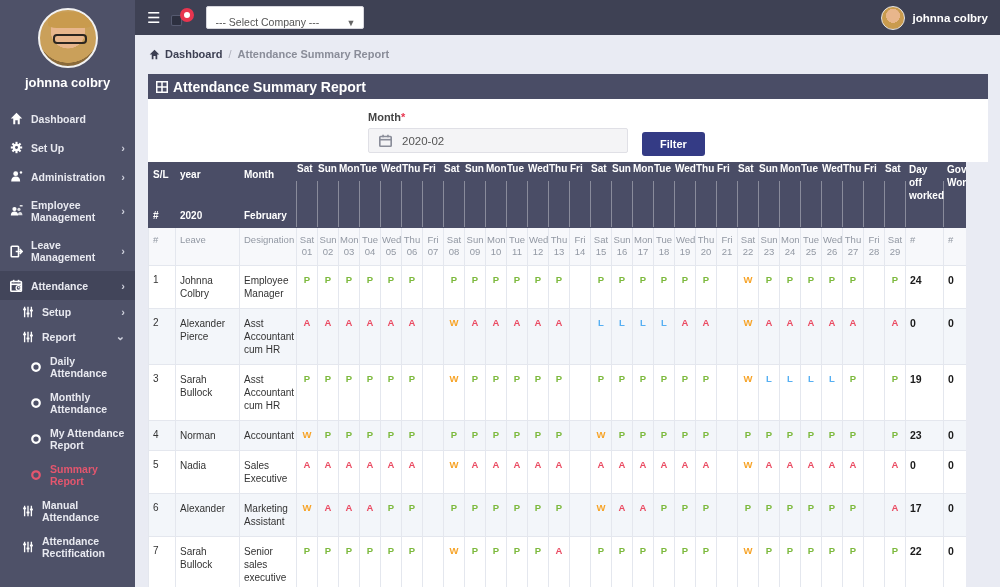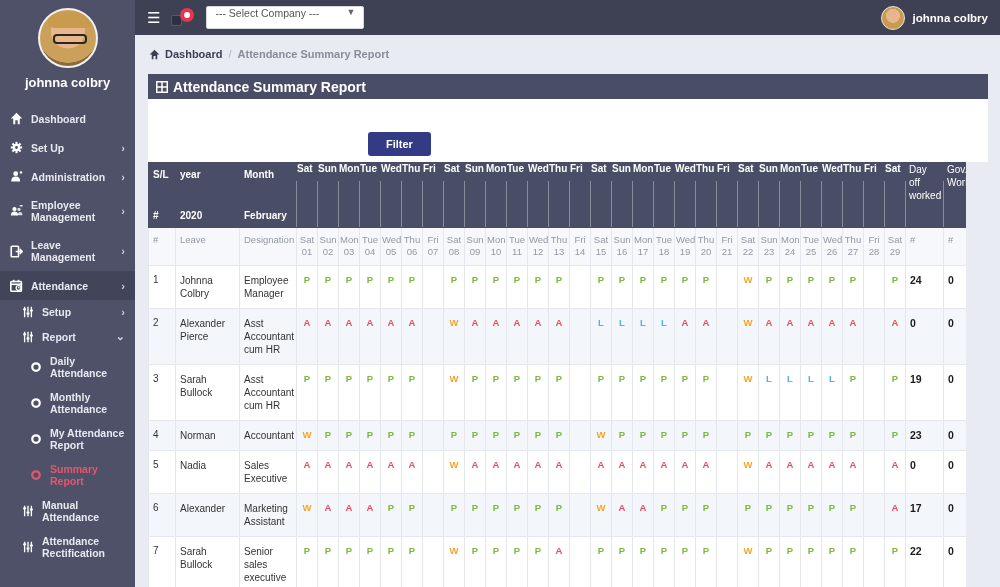--- a/index.html
+++ b/index.html
@@ -29,21 +29,21 @@
   .nav-item .chev { margin-left:auto; font-size:11px; color:#cfd1dd; }
   .nav-item svg { flex:0 0 auto; }
 
   
   .main { flex:1; display:flex; flex-direction:column; height:587px; overflow:hidden; }
   .topbar { height:35px; background:#3e4154; display:flex; align-items:center; padding:0 12px; gap:12px; }
   .hamburger { color:#fff; font-size:15px; cursor:pointer; line-height:1; }
   .company-badge { position:relative; width:22px; height:20px; cursor:pointer; }
   .company-badge .bld { position:absolute; left:0; bottom:3px; width:9px; height:9px; background:#2d3040; border-radius:1px; box-shadow:0 0 0 1px #565a70; }
   .company-badge .ring { position:absolute; right:0; top:0; width:14px; height:14px; border-radius:50%; border:4px solid #e8354f; background:#fff; }
-  .select-company { width:158px; height:23px; background:#fff; border:1px solid #d7d7de; border-radius:2px; display:flex; align-items:flex-start; padding:0 8px; font-size:10.5px; color:#555; cursor:pointer; }
+  .select-company { width:158px; height:23px; background:#fff; border:1px solid #d7d7de; border-radius:2px; display:flex; align-items:flex-end; padding:0 8px; font-size:10.5px; color:#555; cursor:pointer; }
   .select-company .caret { margin-left:auto; font-size:9px; color:#666; }
   .topbar-right { margin-left:auto; display:flex; align-items:center; gap:8px; }
   .avatar-sm { width:24px; height:24px; border-radius:50%; background:radial-gradient(circle at 50% 40%, #e8b68c 0 40%, #c99b4e 41% 75%, #8a6a3a 76%); border:1px solid #e5e5e5; }
   .topbar-user { color:#fff; font-size:11.5px; font-weight:bold; }
 
   .content { flex:1; background:#e9ebf3; overflow:hidden; position:relative; }
   .breadcrumb { display:flex; align-items:center; gap:6px; padding:13px 0 10px 14px; font-size:11px; }
   .breadcrumb .bc-home { font-weight:bold; color:#3c3f52; display:flex; align-items:center; gap:5px; }
   .breadcrumb .sep { color:#b0b2bd; }
   .breadcrumb .bc-current { color:#8a8d99; font-weight:bold; }
@@ -62,21 +62,21 @@
 
   
   .table-wrap { width:818px; overflow:hidden; }
   table.att { border-collapse:collapse; table-layout:fixed; width:842px; background:#fff; }
   table.att th, table.att td { border:1px solid #e4e7ee; vertical-align:top; }
   thead .dark th { background:#4a4d66; color:#fff; border-color:#4a4d66; font-size:10px; text-align:left; }
   th.h-stack { height:64px; padding:6px 4px; }
   th.h-stack .stk { display:flex; flex-direction:column; justify-content:space-between; height:52px; font-weight:bold; }
   th.h-day { position:relative; vertical-align:bottom; text-align:center; padding:0 0 7px; font-weight:bold; }
   th.h-day::before { content:""; position:absolute; left:-1px; top:18px; bottom:0; width:1px; background:rgba(255,255,255,.35); }
-  th.h-sum { position:relative; vertical-align:bottom; padding:0 3px 7px; font-weight:normal; line-height:1.3; }
+  th.h-sum { position:relative; vertical-align:bottom; padding:0 3px 7px; font-weight:bold; line-height:1.3; }
   th.h-sum::before { content:""; position:absolute; left:-1px; top:18px; bottom:0; width:1px; background:rgba(255,255,255,.35); }
   tr.subhead td { background:#f7f8fb; color:#9298a3; font-size:9.5px; padding:6px 4px; line-height:1.3; }
   tr.subhead td.c { text-align:center; padding:6px 1px; }
   tbody tr.r-odd td { background:#fff; }
   tbody tr.r-even td { background:#f3f6fa; }
   td.c-sl { font-size:10px; color:#333; padding:8px 4px; }
   td.c-name, td.c-desig { font-size:10px; color:#333; padding:8px 4px; line-height:1.3; }
   td.c-day { text-align:center; font-size:9.5px; font-weight:bold; padding:8px 0; }
   td.c-num { font-size:10.5px; font-weight:bold; color:#1a1a1a; padding:8px 4px; }
 </style>
@@ -278,20 +278,34 @@
           <svg width="12" height="12" viewBox="0 0 16 16">
               <rect x="1" y="1" width="14" height="14" fill="none" stroke="#fff" stroke-width="2"></rect>
               <line x1="1" y1="8" x2="15" y2="8" stroke="#fff" stroke-width="2"></line>
               <line x1="8" y1="1" x2="8" y2="15" stroke="#fff" stroke-width="2"></line>
             </svg>
           <span>Attendance Summary Report</span>
         </div>
 
         <div class="panel-white">
           <div class="filter-row">
+            <div class="month-block">
+              <div class="month-label">
+                <span>Month</span><span class="req">*</span>
+              </div>
+              <div class="month-input">
+                <svg width="13" height="13" viewBox="0 0 16 16">
+                    <rect x="1" y="3" width="14" height="12" rx="1" fill="none" stroke="#8a8d99" stroke-width="2"></rect>
+                    <line x1="1" y1="7" x2="15" y2="7" stroke="#8a8d99" stroke-width="2"></line>
+                    <line x1="5" y1="1" x2="5" y2="4" stroke="#8a8d99" stroke-width="2"></line>
+                    <line x1="11" y1="1" x2="11" y2="4" stroke="#8a8d99" stroke-width="2"></line>
+                  </svg>
+                <span>2020-02</span>
+              </div>
+            </div>
             <button class="btn-filter">Filter</button>
           </div>
         </div>
 
         <div class="table-wrap">
           <table class="att">
               <colgroup>
                 <col style="width:27px">
                 <col style="width:64px">
                 <col style="width:57px">

